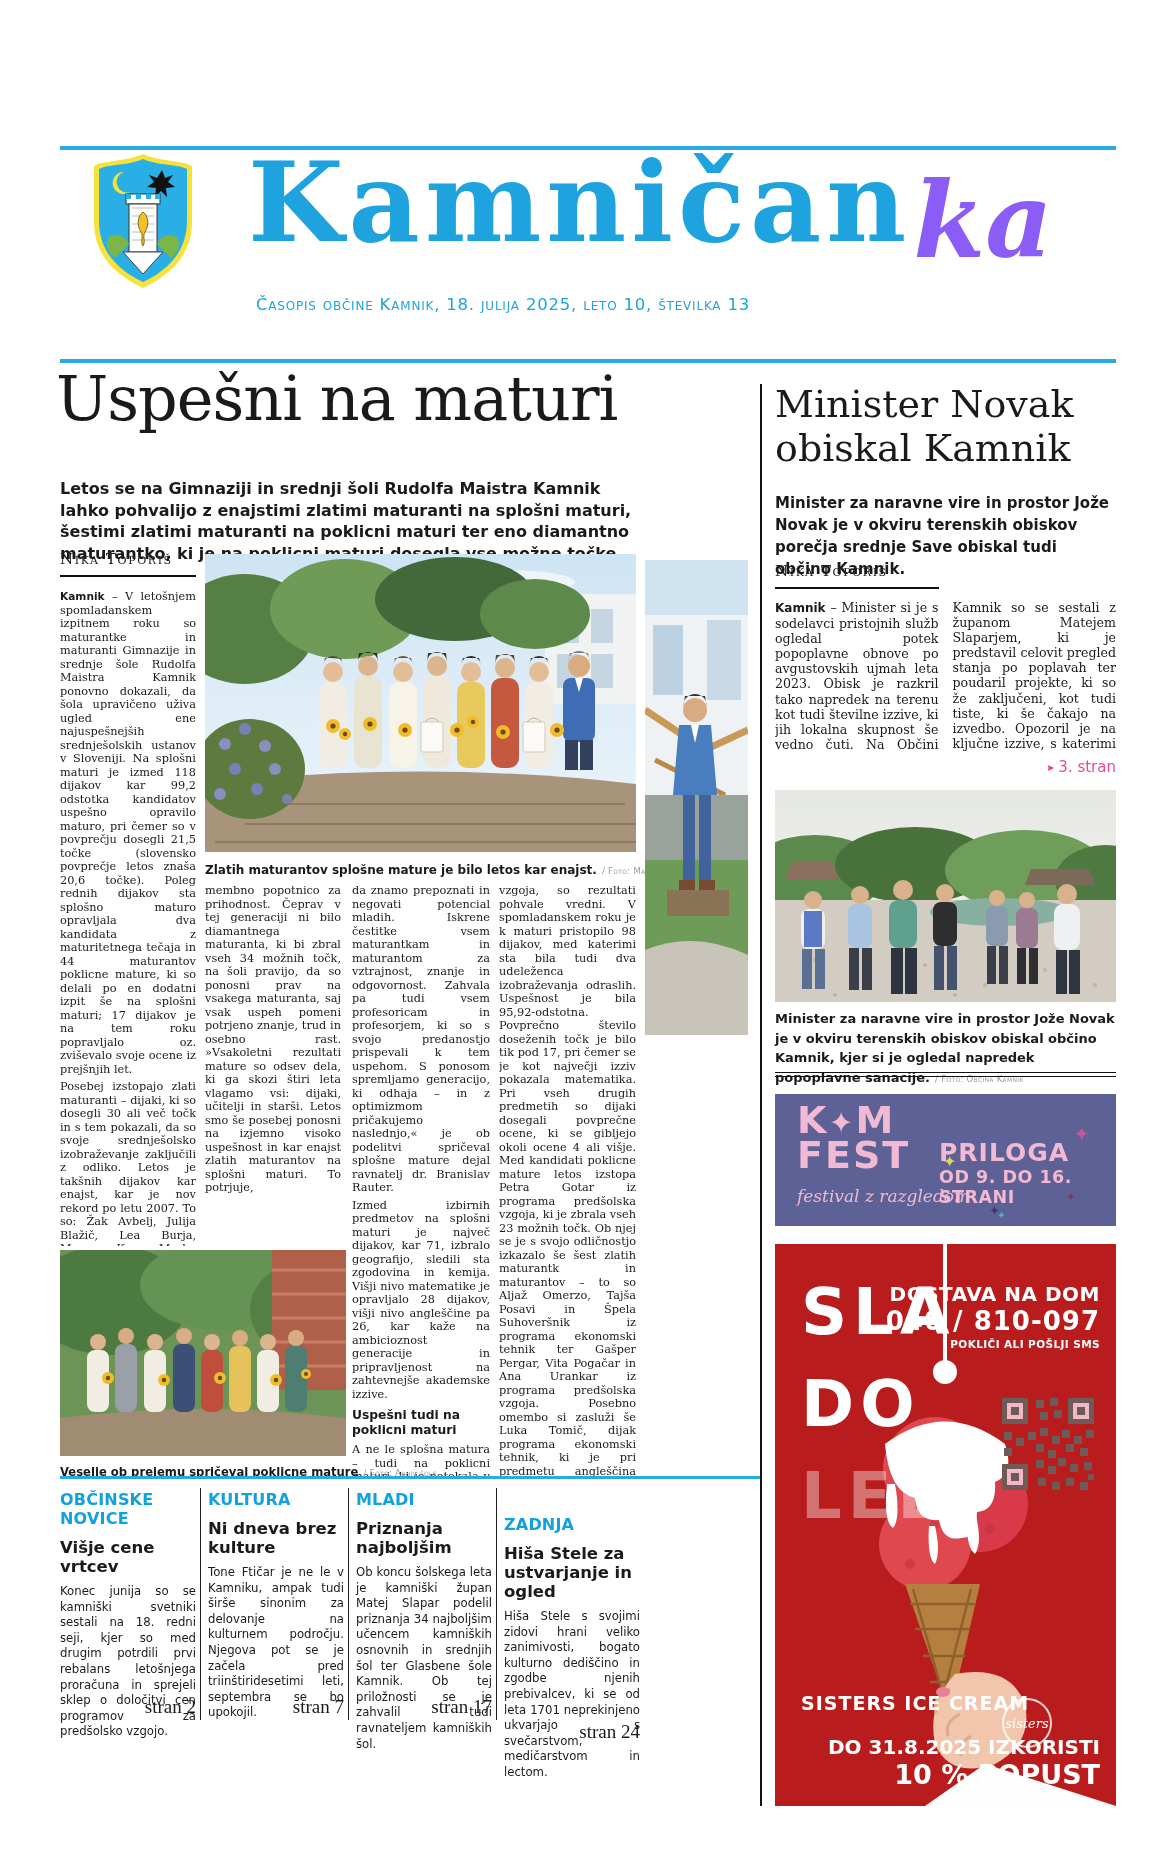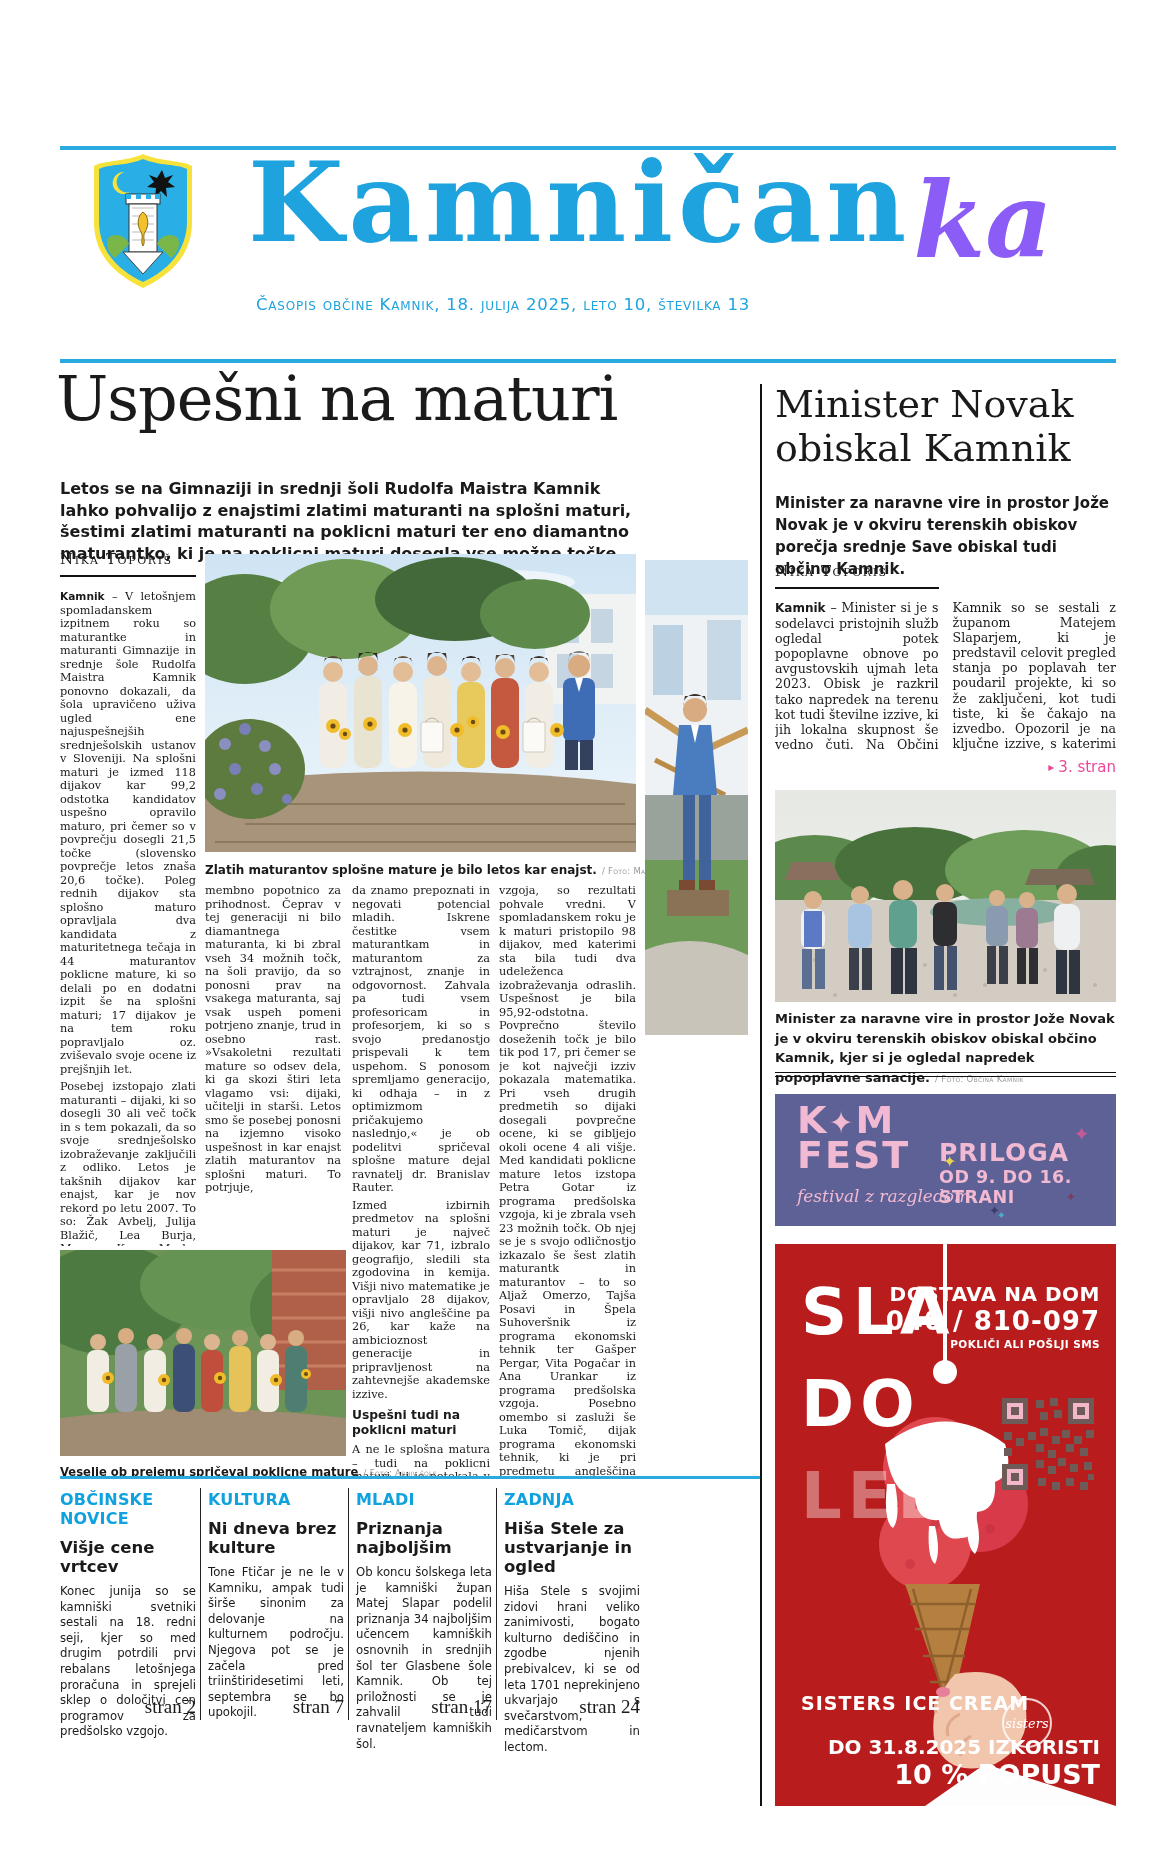--- a/index.html
+++ b/index.html
@@ -94,21 +94,21 @@
   .sl-promo{position:absolute;right:16px;bottom:16px;text-align:right;font-weight:bold;}
   .sl-pr1{font-size:20px;}
   .sl-pr2{font-size:27px;}
   .sl-badge{position:absolute;right:64px;bottom:58px;width:46px;height:46px;border:2px solid rgba(255,255,255,.8);
             border-radius:50%;display:flex;align-items:center;justify-content:center;
             font-family:"DejaVu Serif","Liberation Serif",serif;font-style:italic;font-size:13px;color:#fff;}
   .sl-ice{position:absolute;left:0;top:0;width:341px;height:562px;}
 
   
   .fcol{position:absolute;top:1490px;width:136px;height:228px;font-family:"DejaVu Sans","Liberation Sans",sans-serif;}
-  .f0{left:60px;} .f1{left:208px;} .f2{left:356px;} .f3{left:504px;}
+  .f0{left:60px;} .f1{left:208px;} .f2{left:356px;} .f3{left:504px;margin-top:25px;}
   .flabel{color:#0fa2de;font-weight:bold;font-size:16px;letter-spacing:.2px;}
   .fhead{font-weight:bold;font-size:16.5px;line-height:19px;margin:10px 0 8px 0;}
   .fbody{font-size:11.7px;line-height:15.6px;text-align:justify;}
   .fpage{position:absolute;right:0;bottom:0;font-family:Liberation Serif, serif;font-size:19px;cursor:pointer;}
   .fdiv{position:absolute;top:1488px;width:1px;height:232px;background:#222;}
   .fd0{left:200px;} .fd1{left:348px;} .fd2{left:496px;}
 </style>
 </head>
 <body>
 

